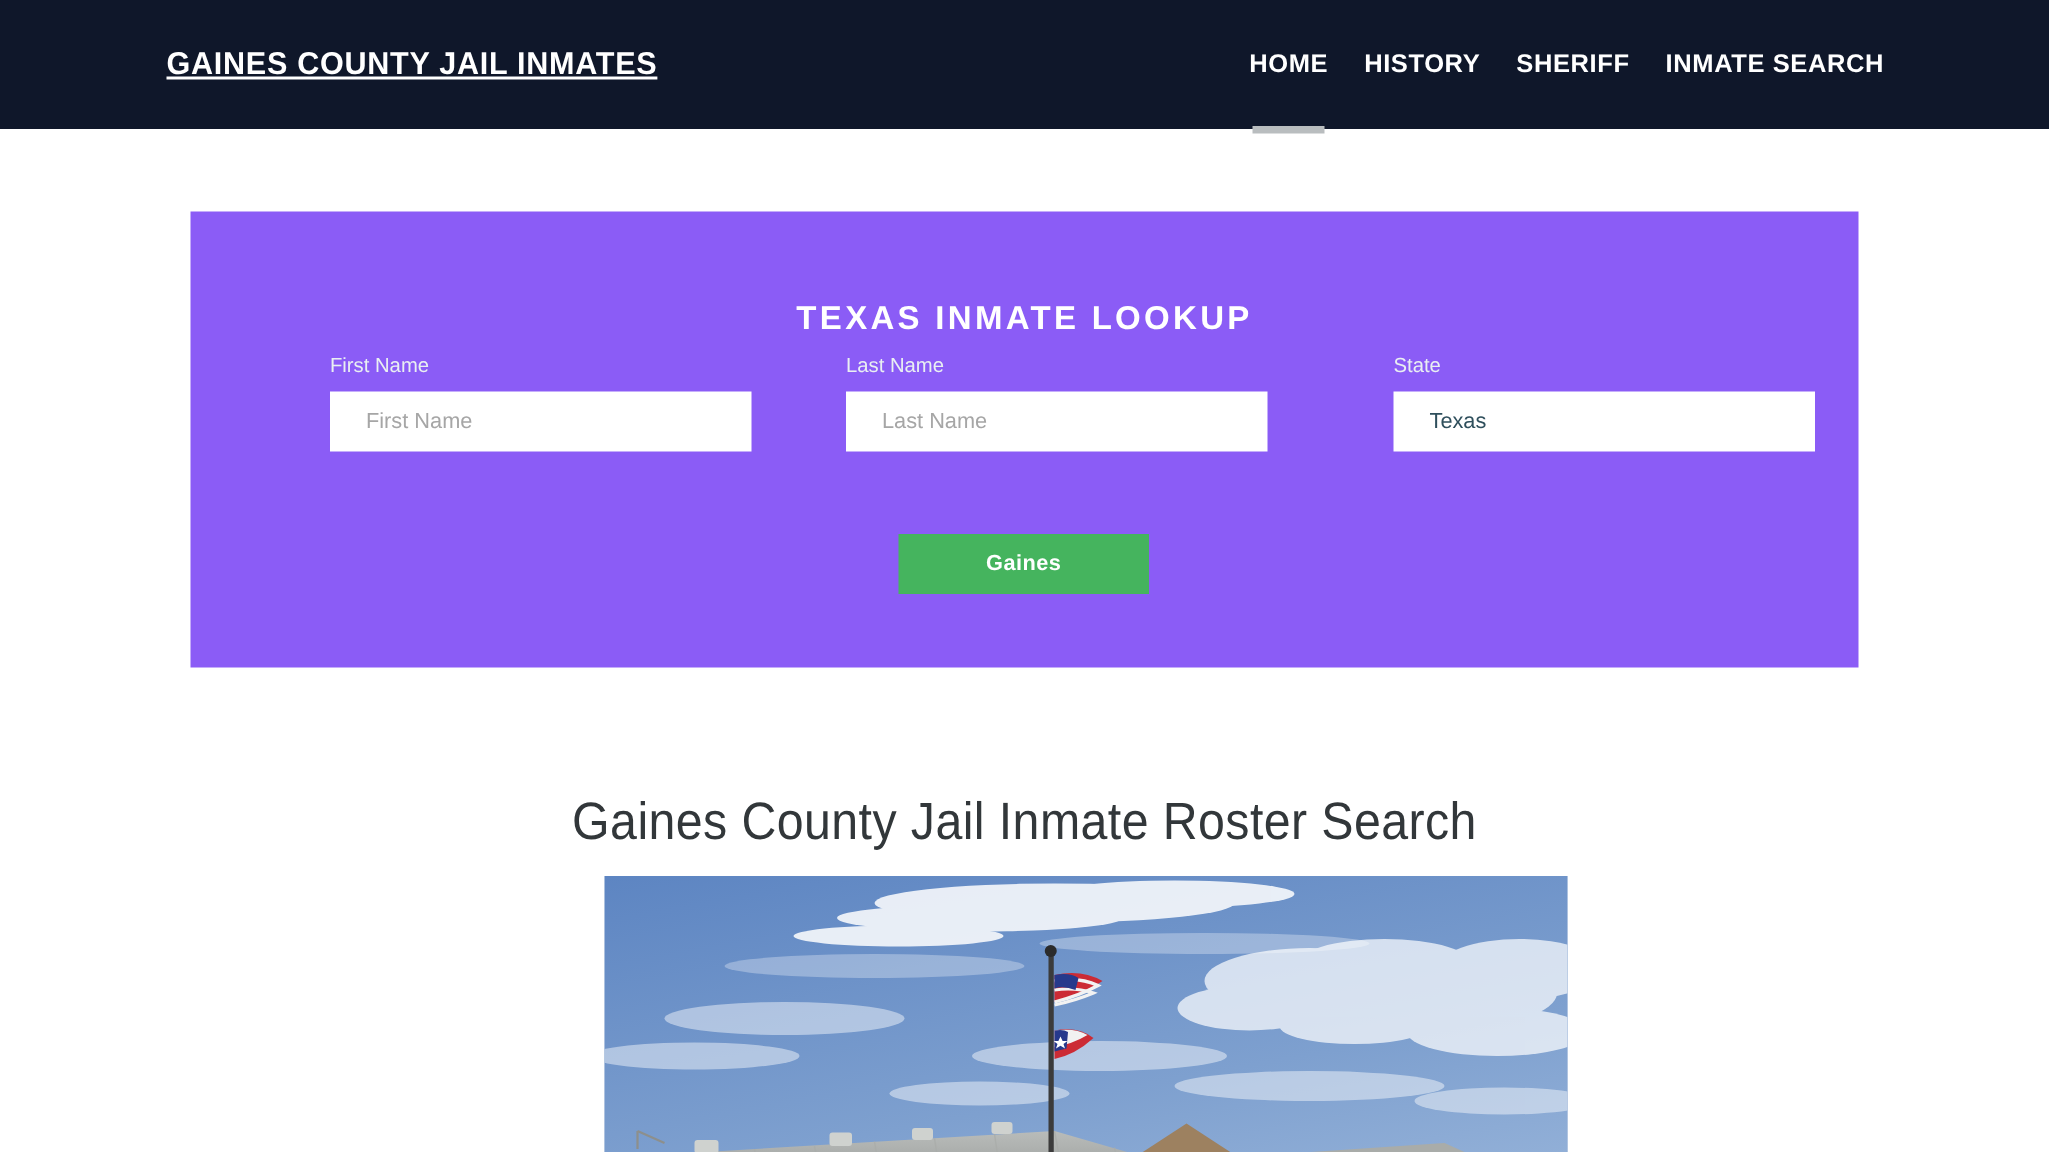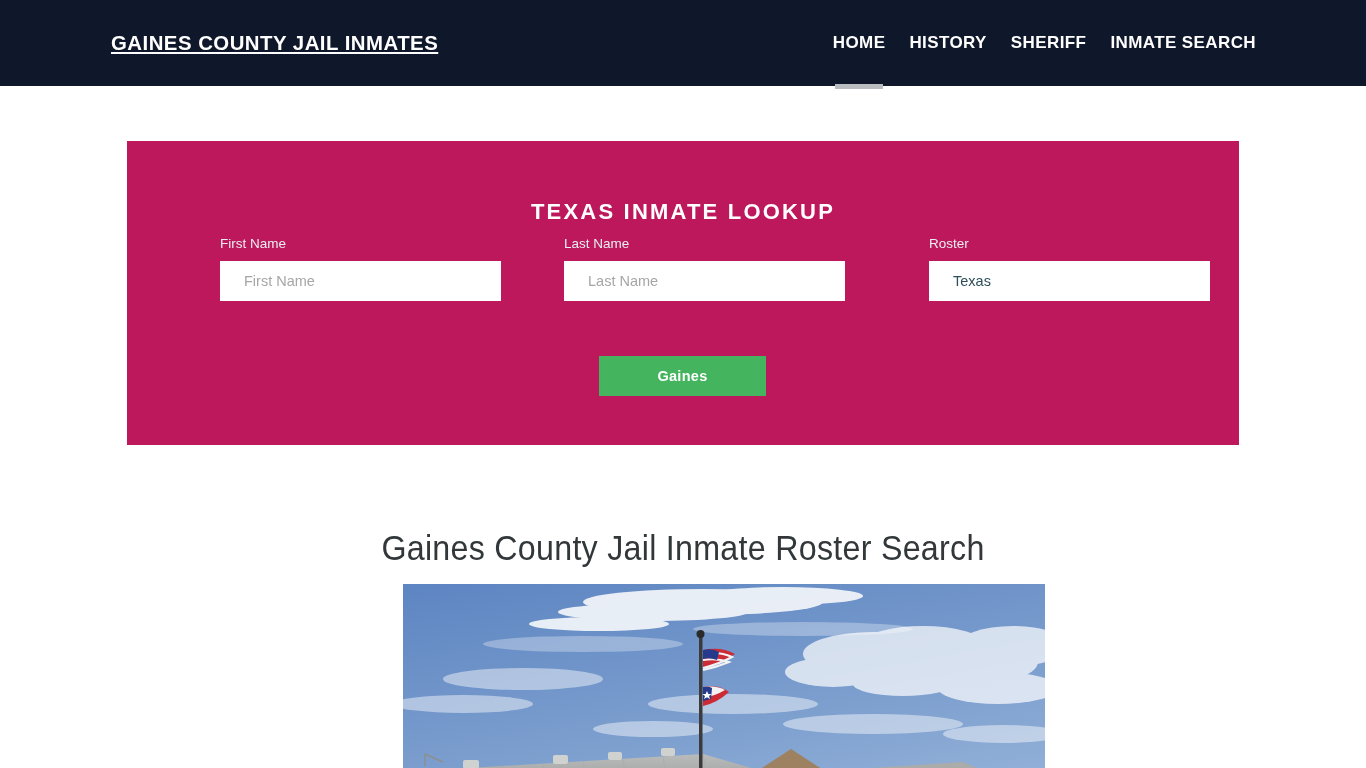--- a/index.html
+++ b/index.html
@@ -63,21 +63,21 @@
     background: #b9bdbf;
   }
 
   
   .lookup-panel {
     position: absolute;
     left: 127px;
     top: 141px;
     width: 1112px;
     height: 304px;
-    background: #be185d;
+    background: #8b5cf6;
   }
   .panel-title {
     position: absolute;
     left: 0; right: 0;
     top: 40px;
     text-align: center;
     color: #ffffff;
     font-size: 22px;
     font-weight: bold;
     letter-spacing: 2.2px;
@@ -177,21 +177,21 @@
     <label class="field-label">First Name</label>
     <input class="field-input" type="text" placeholder="First Name" style="">
   </div>
 
   <div class="field-group fg-last">
     <label class="field-label">Last Name</label>
     <input class="field-input" type="text" placeholder="Last Name" style="">
   </div>
 
   <div class="field-group fg-state">
-    <label class="field-label">Roster</label>
+    <label class="field-label">State</label>
     <input class="field-input filled" type="text" value="Texas" style="">
   </div>
 
   <button class="search-button">Gaines</button>
 </section>
 
 <h1 class="page-heading">Gaines County Jail Inmate Roster Search</h1>
 
 <figure class="photo-frame">
   <svg class="photo-svg" viewBox="0 0 642 330" preserveAspectRatio="xMidYMin slice">

